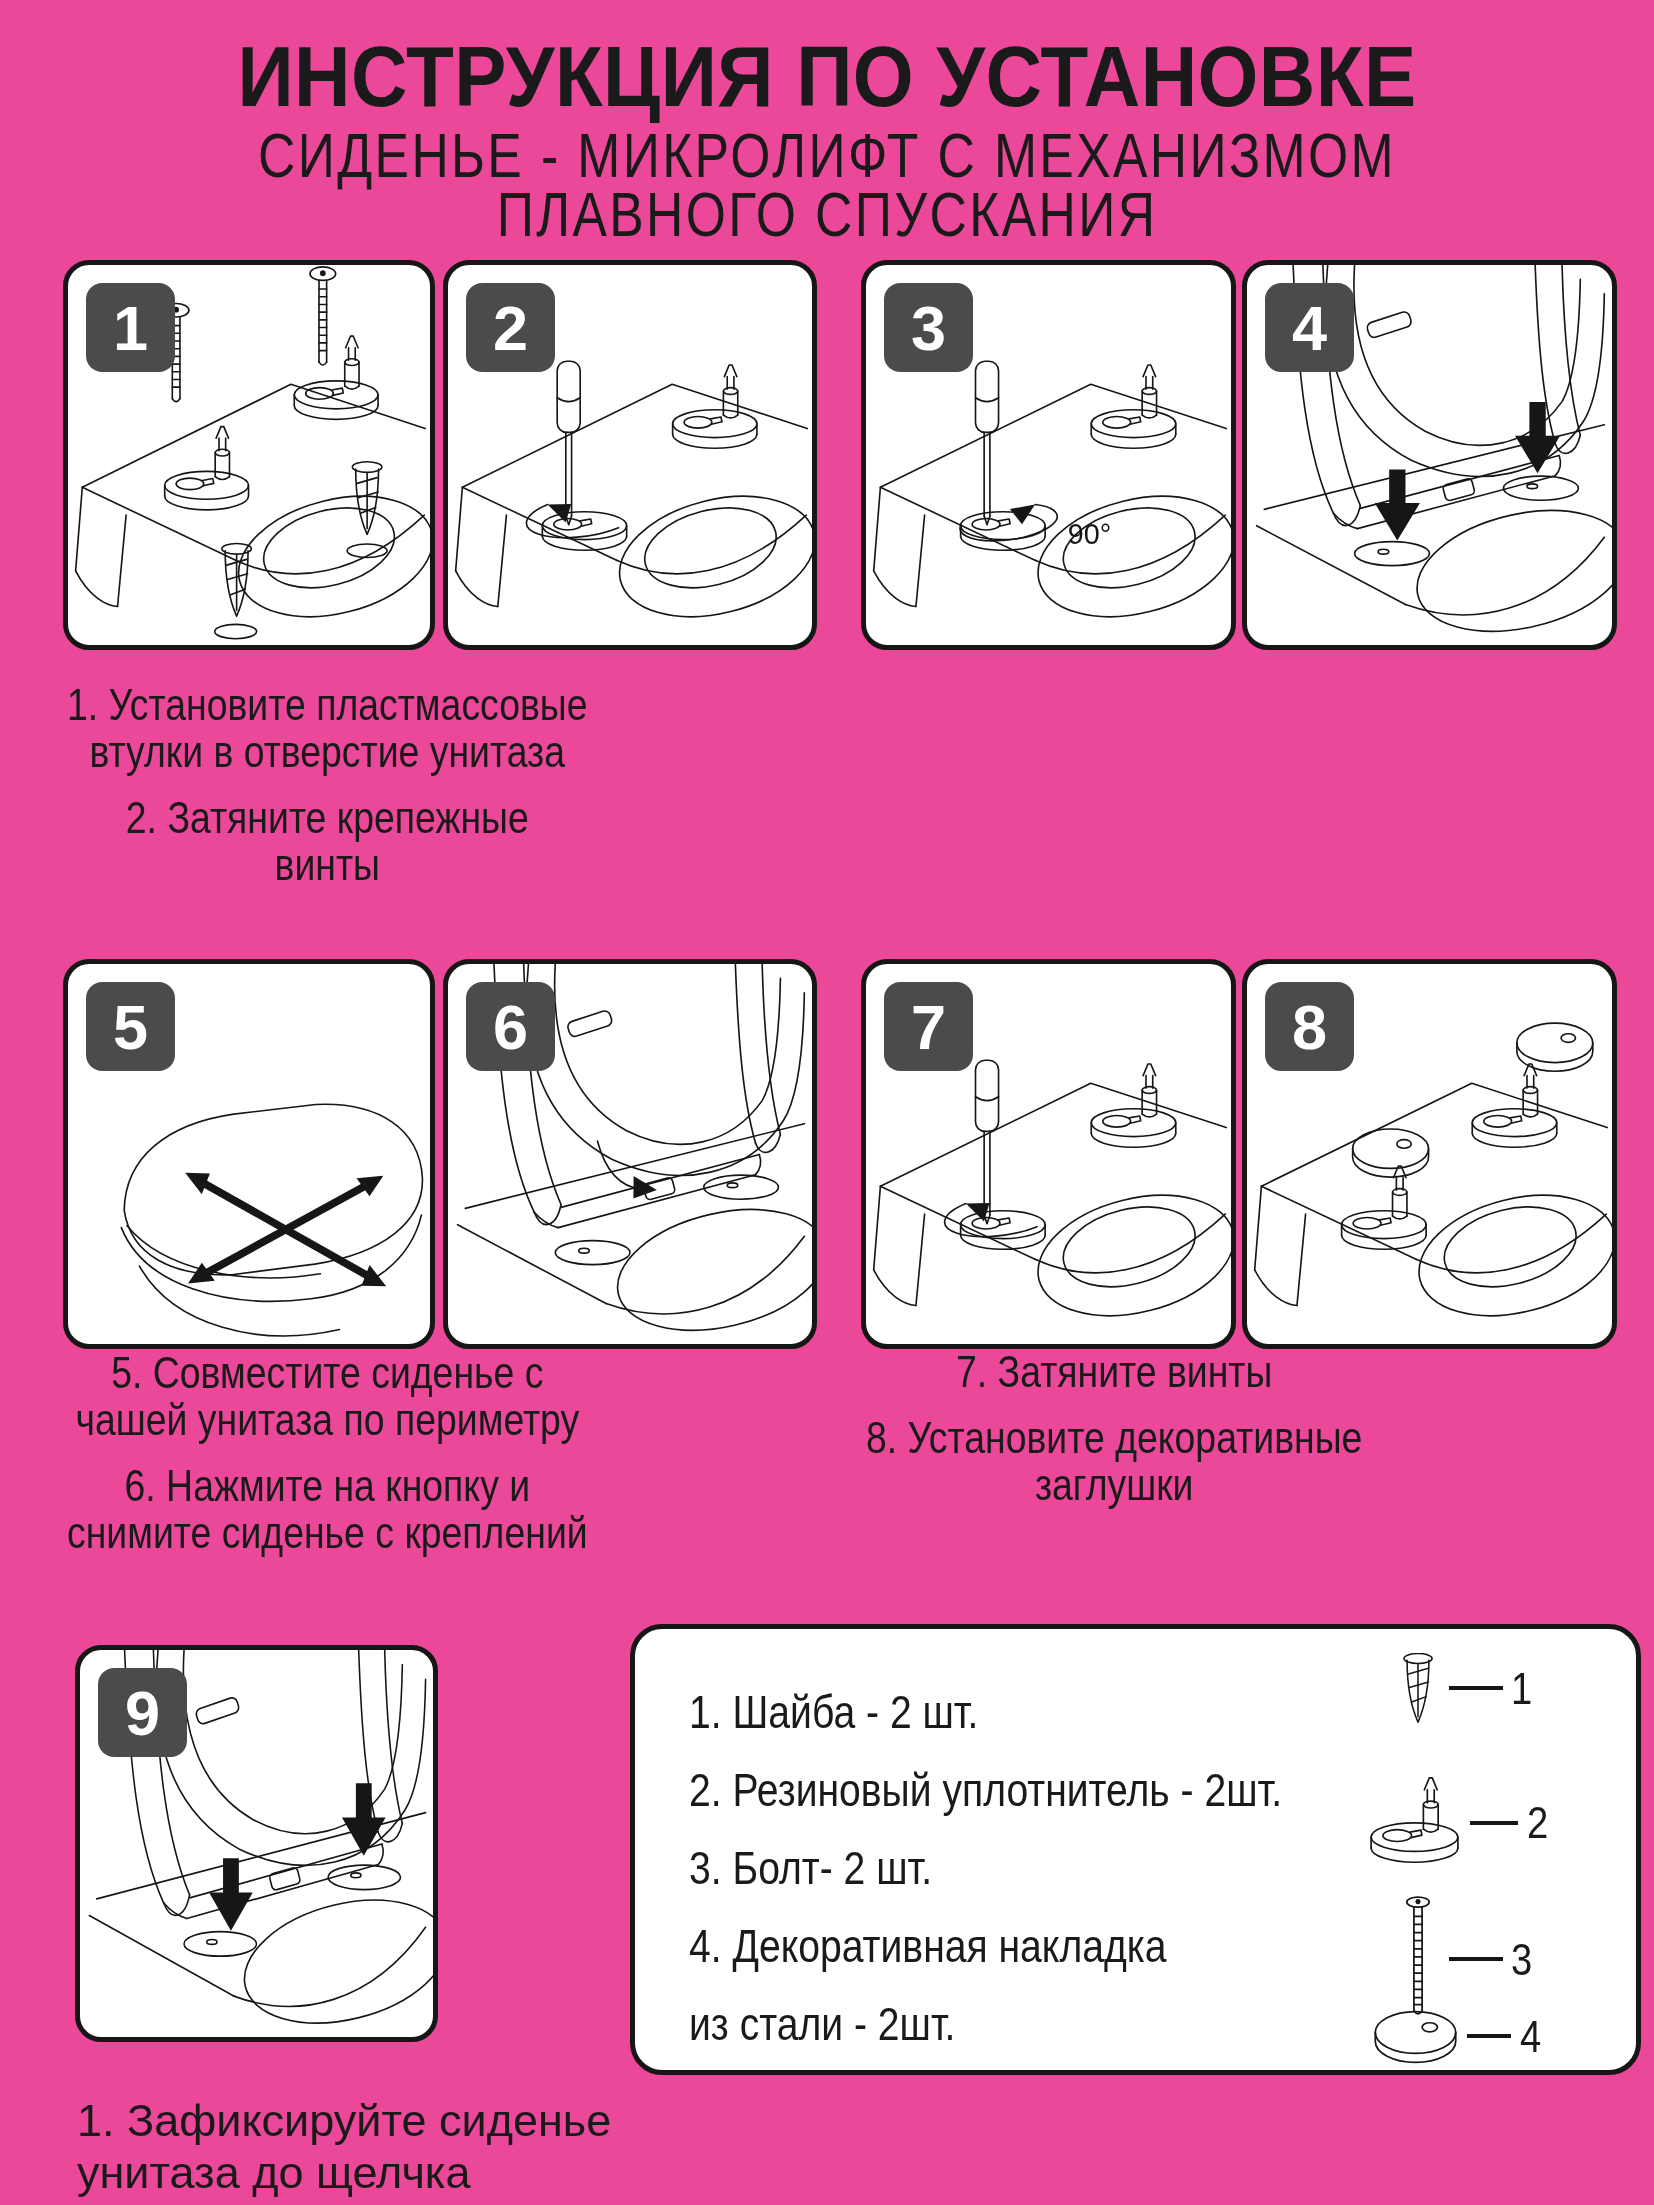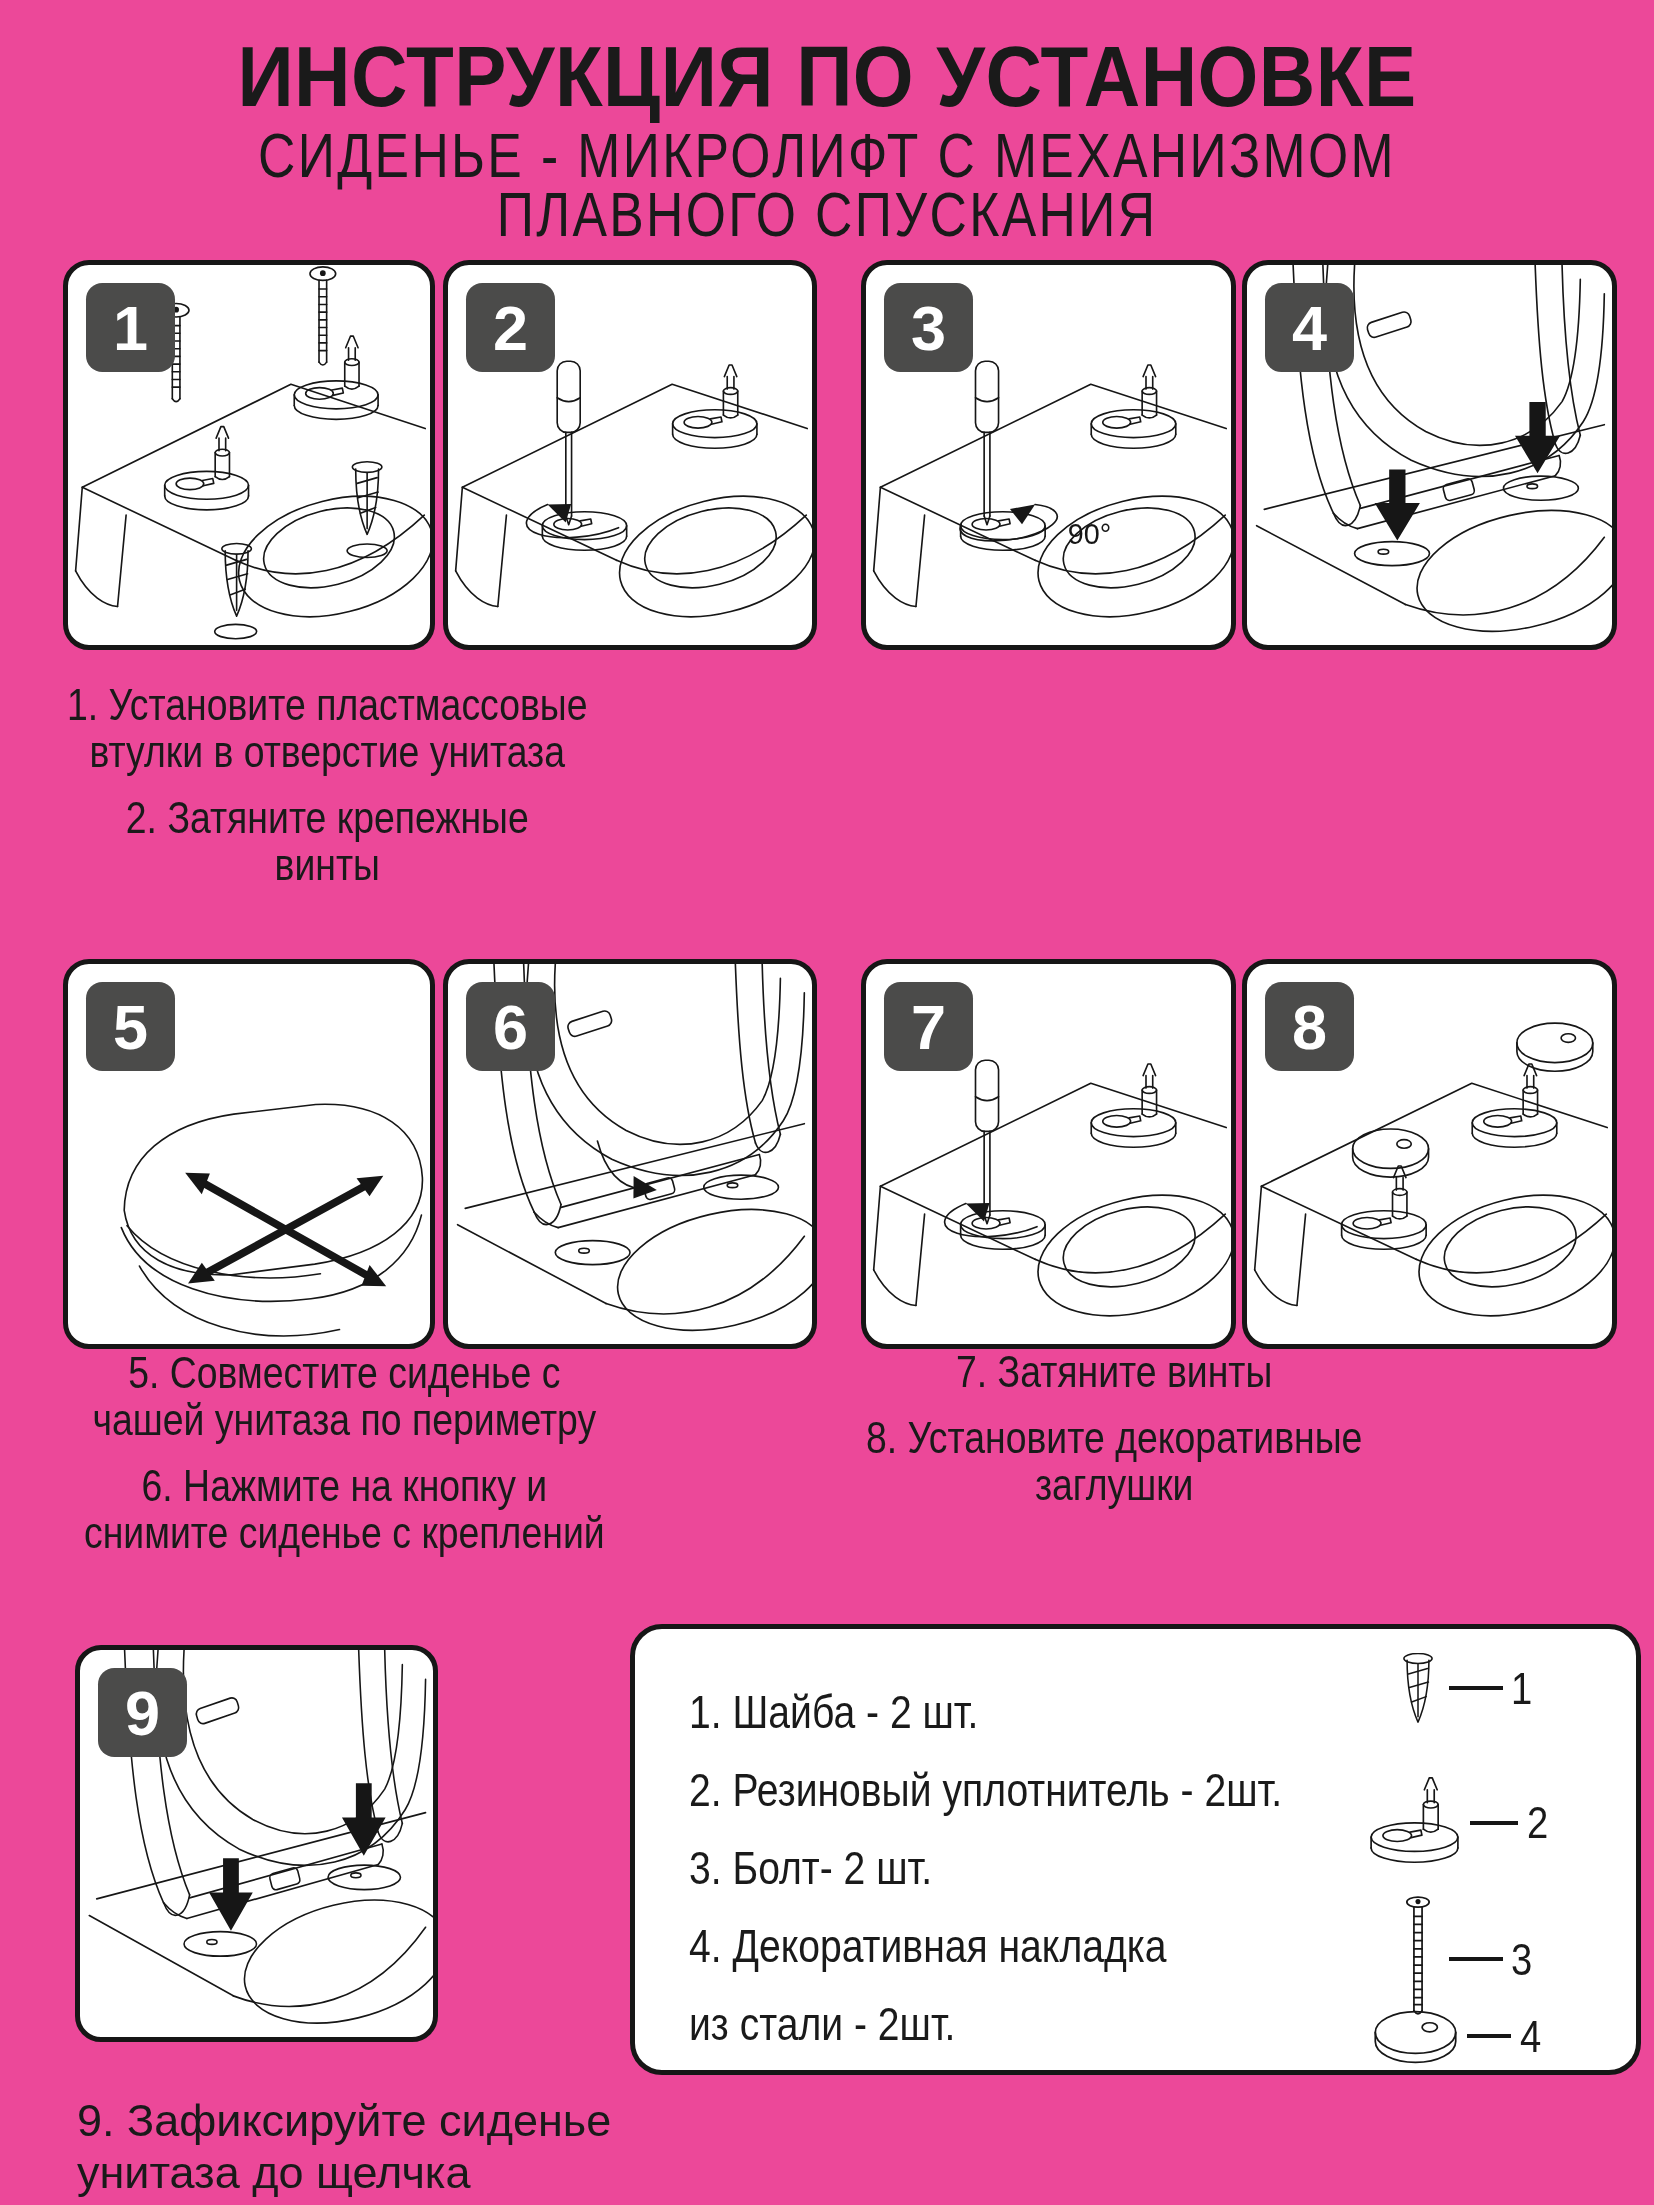--- a/index.html
+++ b/index.html
@@ -277,42 +277,42 @@
     </svg>
   </div>
 
   <div class="panel" style="left:1242px;top:959px;width:365px;height:380px">
     <div class="badge">8</div>
     <svg class="art" viewBox="0 0 760 790" preserveAspectRatio="none">
       <use href="#scene-caps"></use>
     </svg>
   </div>
 
-  <div class="block" style="left:84px;top:1349px">
+  <div class="block" style="left:67px;top:1349px">
     <div class="step">5. Совместите сиденье с
 чашей унитаза по периметру</div>
     <div class="step">6. Нажмите на кнопку и
 снимите сиденье с креплений</div>
   </div>
   <div class="block" style="left:866px;top:1348px">
     <div class="step">7. Затяните винты</div>
     <div class="step">8. Установите декоративные
 заглушки</div>
   </div>
 
   <div class="panel" style="left:75px;top:1645px;width:353px;height:387px">
     <div class="badge">9</div>
     <svg class="art" viewBox="0 0 760 790" preserveAspectRatio="none">
       <use href="#scene-seat-back"></use>
       <use href="#sym-arrow-down" transform="translate(280 425)"></use>
       <use href="#sym-arrow-down" transform="translate(566 272)"></use>
     </svg>
   </div>
 
-  <div class="caption9">9. Зафиксируйте сиденье
+  <div class="caption9">1. Зафиксируйте сиденье
 унитаза до щелчка</div>
 
   <div class="parts-box">
     <div class="parts-lines">
       <div class="part-line">1. Шайба - 2 шт.</div>
       <div class="part-line">2. Резиновый уплотнитель - 2шт.</div>
       <div class="part-line">3. Болт- 2 шт.</div>
       <div class="part-line">4. Декоративная накладка</div>
       <div class="part-line">из стали - 2шт.</div>
     </div>

